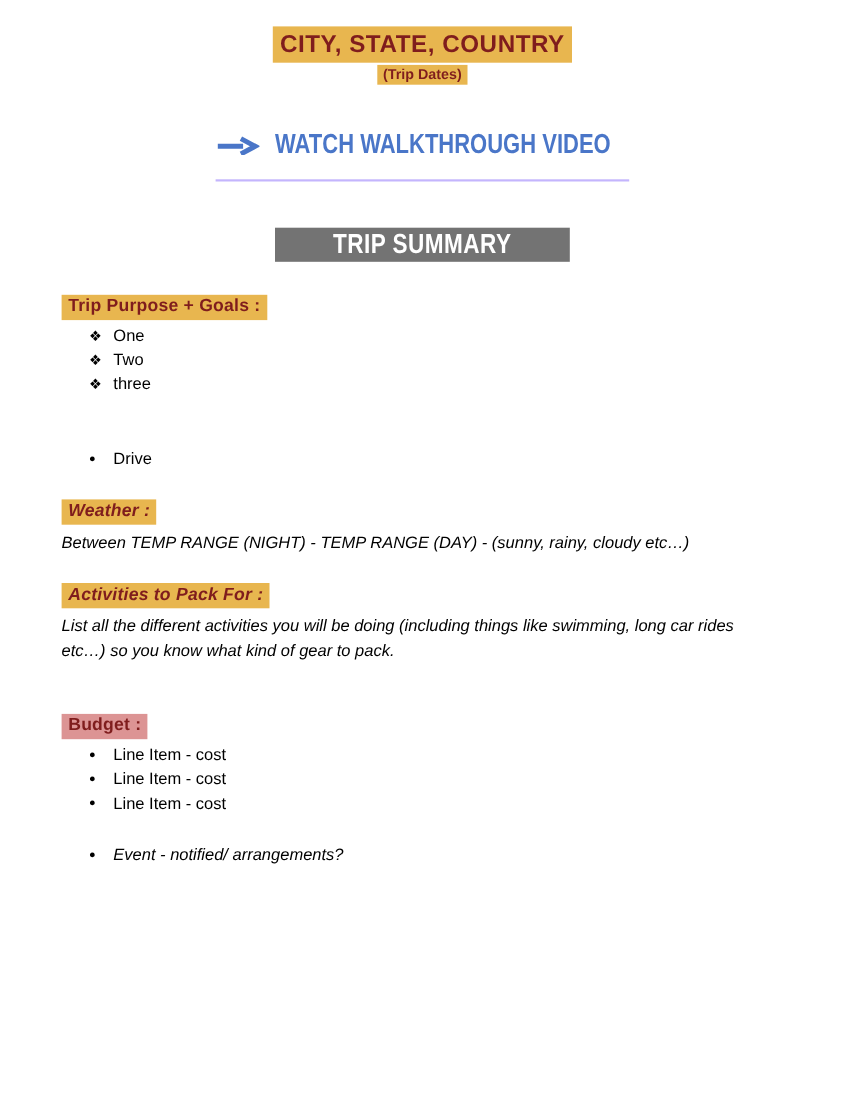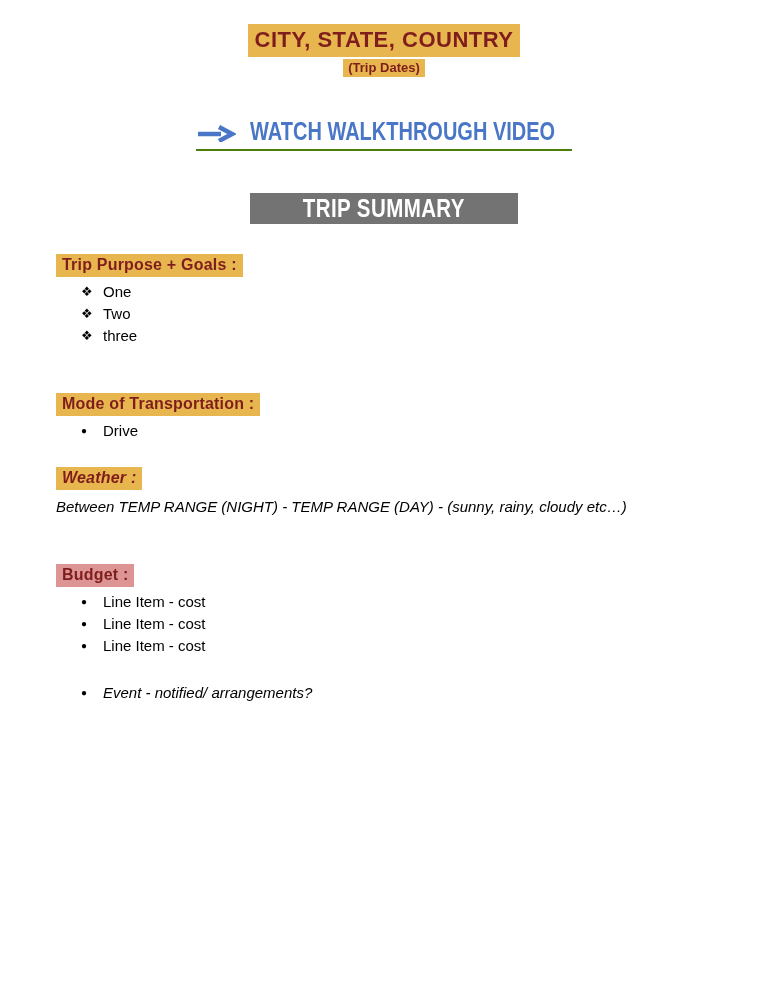--- a/index.html
+++ b/index.html
@@ -26,22 +26,22 @@
     display: inline-block;
     font-size: 13px; font-weight: bold;
     padding: 1px 5px 2px 5px;
     margin-top: 2px;
   }
 
   
   .link-row { margin-top: 40px; }
   .walk-link {
     display: inline-block;
-    border-bottom: 2px solid #4d7c0f;
-    padding-bottom: 3px;
+    border-bottom: 2px solid #c4b5fd;
+    padding-bottom: 17px;
     text-decoration: none;
     cursor: pointer;
     white-space: nowrap;
   }
   .walk-link .arrow-icon { vertical-align: -2px; margin-right: 10px; }
   .walk-link .link-text {
     display: inline-block;
     font-size: 25px; font-weight: bold; color: #4A76C8;
     transform: scaleX(0.8); transform-origin: left center;
     letter-spacing: 0px;
@@ -131,34 +131,37 @@
             <span>Two</span>
           </div>
         <div class="li">
             <span class="bullet diamond">❖</span>
             <span>three</span>
           </div>
       </div>
     </div>
 
     <div class="gap-lg">
-      <span class="section-heading hl-yellow">Mode of Transportation :</span>
       <div class="list">
         <div class="li">
             <span class="bullet disc">●</span>
             <span>Drive</span>
           </div>
       </div>
     </div>
 
     <div class="gap-md">
       <span class="section-heading hl-yellow">Weather :</span>
       <div class="para">Between TEMP RANGE (NIGHT) - TEMP RANGE (DAY) - (sunny, rainy, cloudy etc…)</div>
     </div>
 
+    <div class="gap-md">
+      <span class="section-heading hl-yellow">Activities to Pack For :</span>
+      <div class="para">List all the different activities you will be doing (including things like swimming, long car rides etc…) so you know what kind of gear to pack.</div>
+    </div>
 
     <div class="gap-lg">
       <span class="section-heading hl-pink">Budget :</span>
       <div class="list">
         <div class="li">
             <span class="bullet disc">●</span>
             <span>Line Item - cost</span>
           </div>
         <div class="li">
             <span class="bullet disc">●</span>

